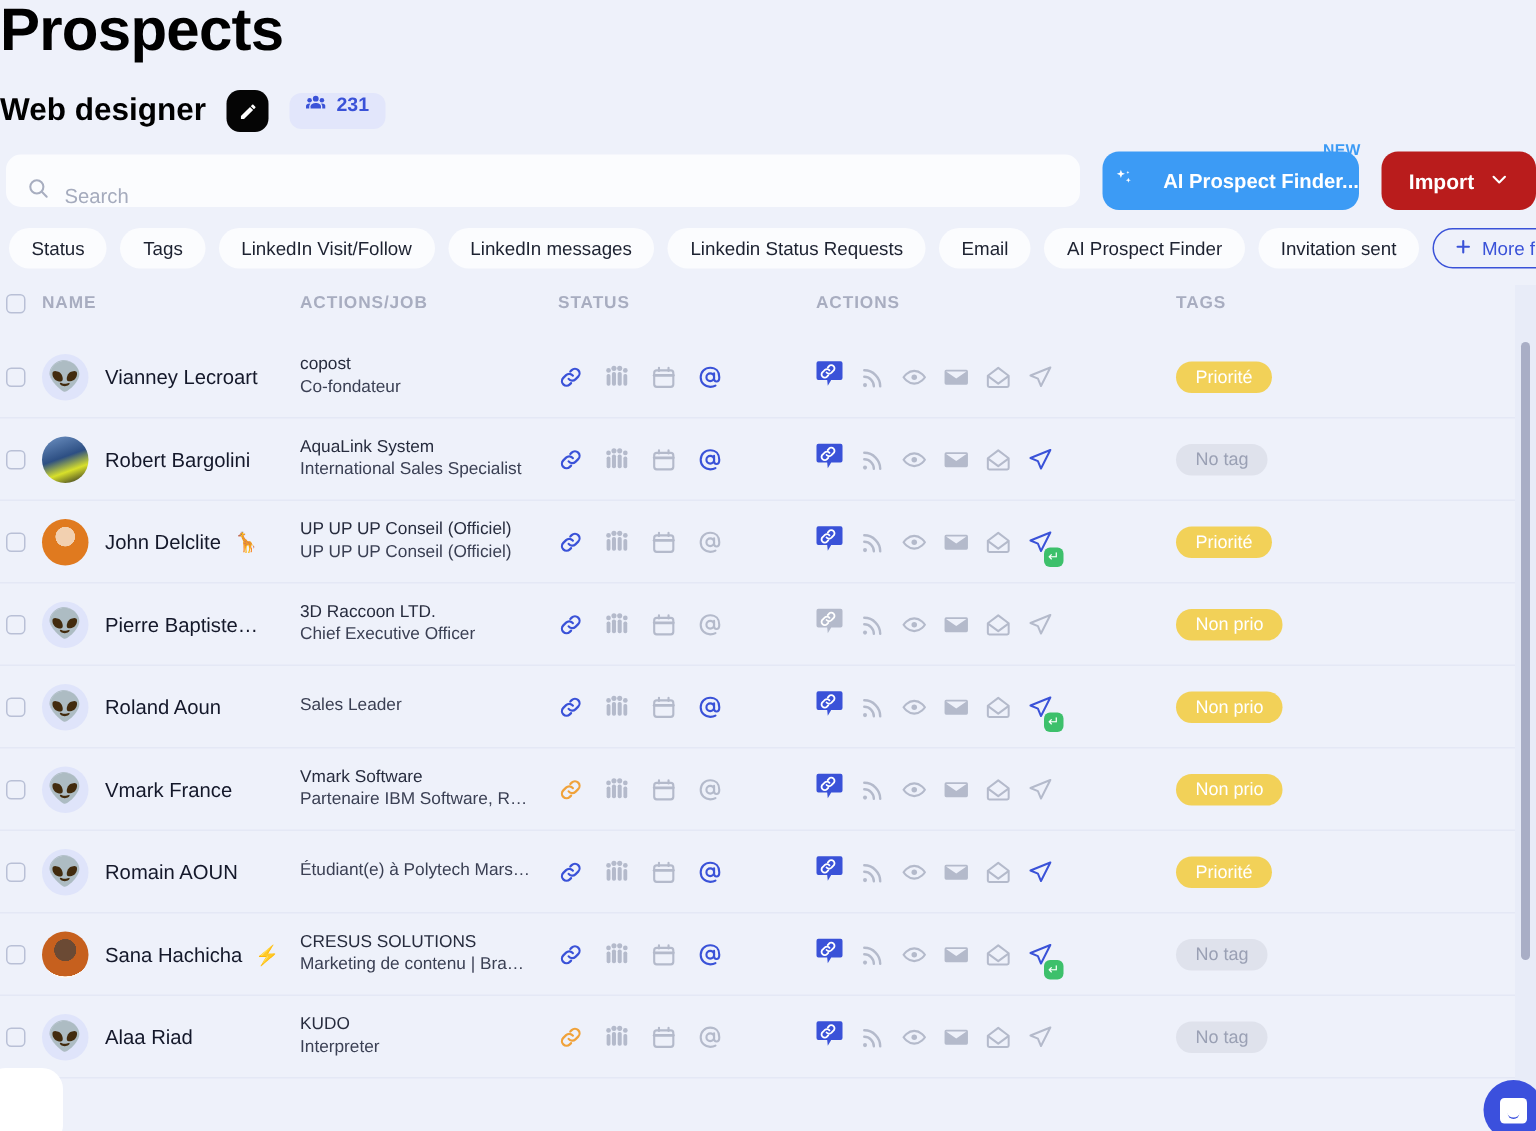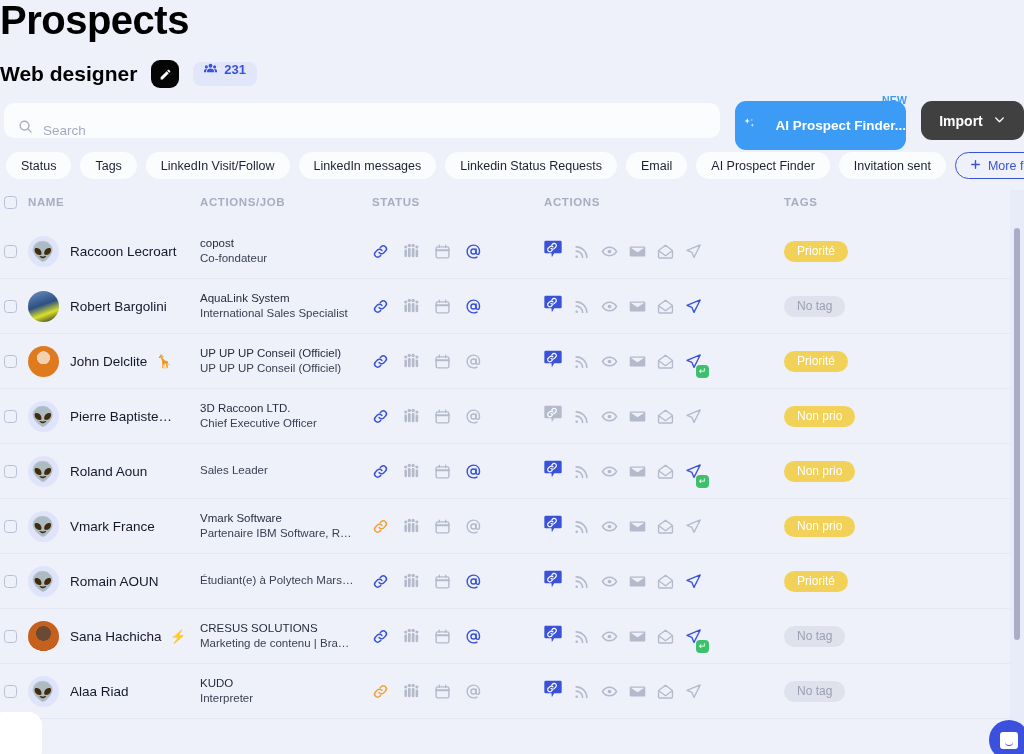--- a/index.html
+++ b/index.html
@@ -39,32 +39,32 @@
     display: flex; align-items: flex-end; gap: 10px; padding: 0 14px;
   }
   .search-bar input {
     border: none; outline: none; background: transparent;
     font-size: 13.5px; color: #5b6275; font-family: "Liberation Sans", sans-serif;
     width: 100%;
   }
   .search-bar input::placeholder { color: #a5abbd; }
 
   .ai-btn {
-    position: absolute; left: 735px; top: 101px; width: 171px; height: 49px;
+    position: absolute; left: 735px; top: 101px; width: 171px; height: 39px;
     background: #3c9bf5; border-radius: 11px;
     display: flex; align-items: center; justify-content: flex-end; gap: 19px;
     color: #fff; font-size: 13.5px; font-weight: bold; cursor: pointer;
   }
   .new-badge {
     position: absolute; left: 882px; top: 94px;
     font-size: 10.5px; font-weight: bold; color: #3c9bf5; letter-spacing: 0.2px; text-align: right;
   }
   .import-btn {
     position: absolute; left: 921px; top: 101px; width: 103px; height: 39px;
-    background: #404040; border-radius: 11px;
+    background: #b91c1c; border-radius: 11px;
     display: flex; align-items: center; justify-content: center; gap: 10px;
     color: #fff; font-size: 14px; font-weight: bold; cursor: pointer;
   }
 
   
   .chips {
     position: absolute; left: 6px; top: 152px;
     display: flex; align-items: center; gap: 9px;
   }
   .chip {
@@ -256,21 +256,21 @@
     <div class="c-tags">TAGS</div>
   </div>
 
   <div class="rows" id="rows">
       <div class="row">
     <div class="c-check">
       <div class="cbox"></div>
     </div>
     <div class="c-name name-cell">
       <div class="avatar">👽</div>
-      <div class="name-txt">Raccoon Lecroart</div>
+      <div class="name-txt">Vianney Lecroart</div>
 
     </div>
     <div class="c-comp comp-cell">
       <div>copost</div>
       <div class="l2">Co-fondateur</div>
     </div>
     <div class="c-stat icon-row">
           <span>
             <svg class="ic" viewBox="0 0 24 24" fill="none" stroke="#3a52d8" stroke-width="2.1" stroke-linecap="round">
               <path d="M10 13.5a4.3 4.3 0 006.4.5l2.6-2.6a4.3 4.3 0 10-6.1-6.1L11.6 6.6"></path>

